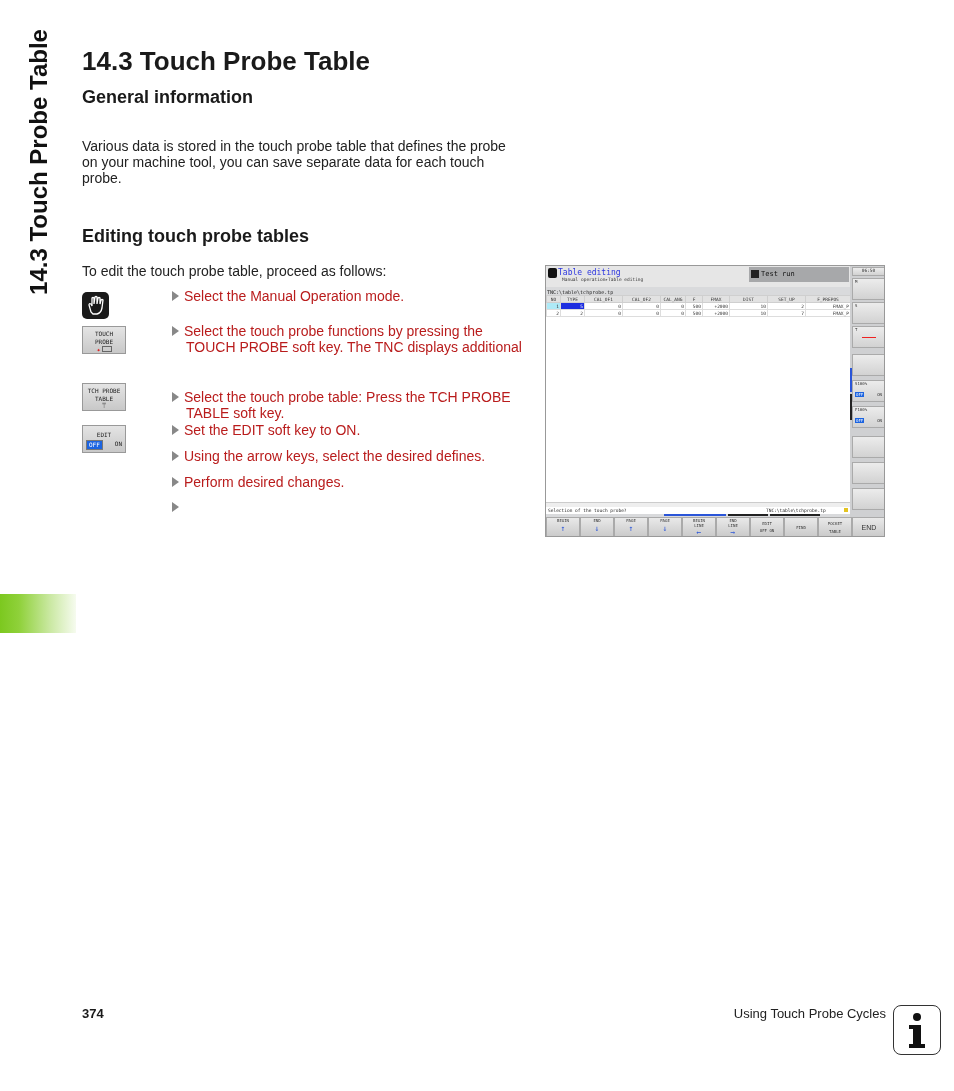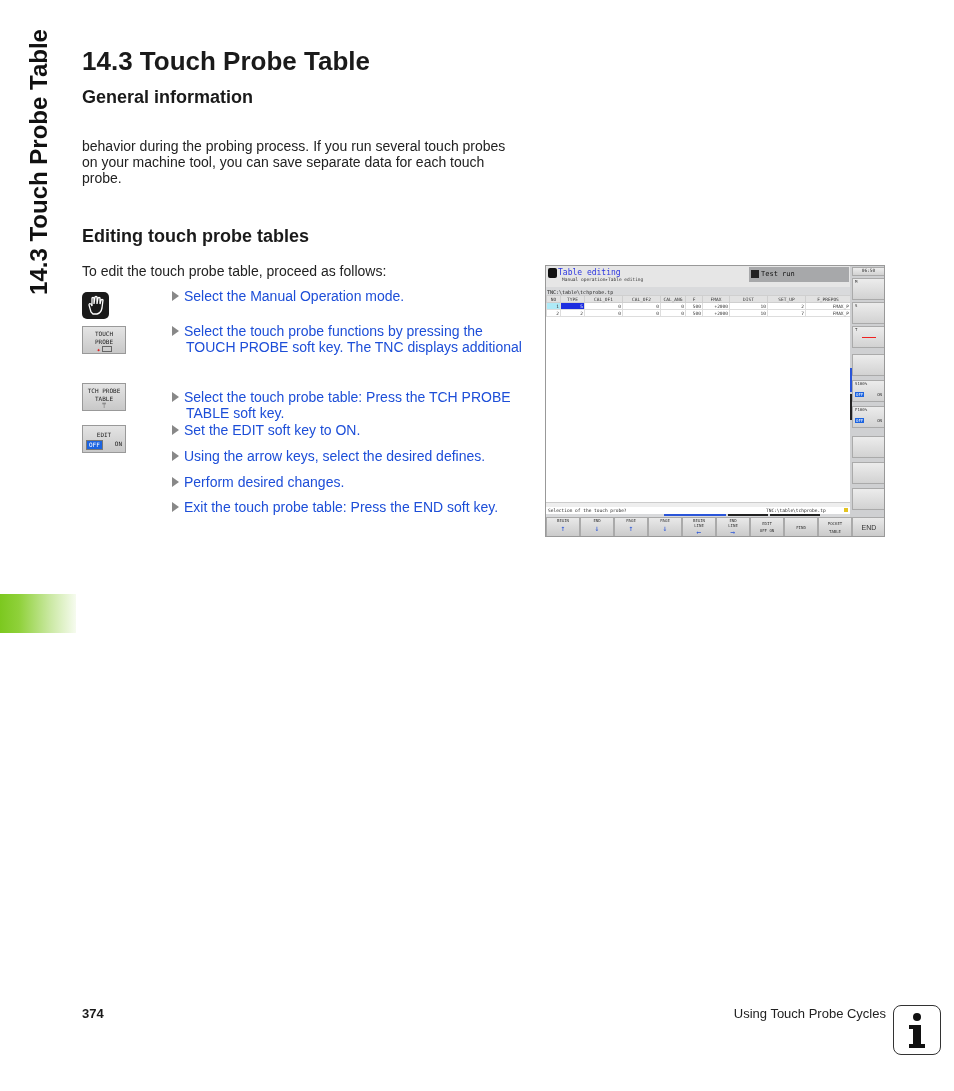--- a/index.html
+++ b/index.html
@@ -3,21 +3,21 @@
 <meta charset="utf-8">
 <style>
   html, body { margin:0; padding:0; }
   body { width:954px; height:1091px; position:relative; background:#fff; font-family:"Liberation Sans", sans-serif; color:#1a1a1a; overflow:hidden; }
   .side-title { position:absolute; left:19px; top:42px; width:40px; height:240px; }
   .side-title span { position:absolute; left:50%; top:50%; transform:translate(-50%,-50%) rotate(-90deg); white-space:nowrap; font-weight:bold; font-size:24px; color:#111; }
   .green-tab { position:absolute; left:0; top:594px; width:76px; height:39px; background:linear-gradient(to right,#7cc81f 0%,#8fd13a 25%,#c9e8a0 65%,#f6fbef 100%); }
   h1 { position:absolute; left:82px; top:46px; margin:0; font-size:26px; font-weight:bold; }
   h2 { position:absolute; left:82px; margin:0; font-size:18px; font-weight:bold; }
   .p { position:absolute; left:82px; font-size:14px; line-height:16px; color:#222; margin:0; }
-  .step { position:absolute; left:172px; font-size:14px; line-height:16px; color:#1d4ed8; width:355px; }
+  .step { position:absolute; left:172px; font-size:14px; line-height:16px; color:#b91c1c; width:355px; }
   .step .tri { display:inline-block; width:0; height:0; border-left:7px solid #888; border-top:5px solid transparent; border-bottom:5px solid transparent; margin-right:5px; vertical-align:0; }
   .step .indent { padding-left:14px; display:block; }
   .sk { position:absolute; left:82px; width:44px; height:28px; background:linear-gradient(#e4e4e4,#c8c8c8); border:1px solid #999; box-sizing:border-box; font-family:"DejaVu Sans Mono", monospace; font-size:6px; color:#222; text-align:center; line-height:8px; }
   .hand { position:absolute; left:82px; top:292px; width:27px; height:27px; background:#1a1a1a; border-radius:5px; }
   
   .tnc { position:absolute; left:545px; top:265px; width:340px; height:272px; background:#d9dadc; border:1px solid #999; box-sizing:border-box; font-family:"DejaVu Sans Mono", monospace; overflow:hidden; }
   .tnc-head { position:absolute; left:0; top:0; width:333px; height:21px; background:#e6e6e6; }
   .tnc-title { position:absolute; left:12px; top:2px; font-size:8px; color:#2b35e0; }
   .tnc-sub { position:absolute; left:16px; top:11px; font-size:4.5px; color:#333; }
   .tnc-icon { position:absolute; left:2px; top:2px; width:9px; height:10px; background:#111; border-radius:2px; }
@@ -52,21 +52,21 @@
 
 <div class="side-title">
   <span>14.3 Touch Probe Table</span>
 </div>
 <div class="green-tab"></div>
 
 <h1>14.3 Touch Probe Table</h1>
 
 <h2 style="top:87px">General information</h2>
 <div class="p" style="top:138px; width:450px">
-  <div>behavior during the probing process. If you run several touch probes</div>
+  <div>Various data is stored in the touch probe table that defines the probe</div>
   <div>on your machine tool, you can save separate data for each touch</div>
   <div>probe.</div>
 </div>
 
 <h2 style="top:226px">Editing touch probe tables</h2>
 <div class="p" style="top:263px">To edit the touch probe table, proceed as follows:</div>
 
 <div class="hand">
   <svg width="27" height="27" viewBox="0 0 27 27">
       <path d="M9 20 L7 13 Q7 11 9 12 L10 14 L10 6 Q11 5 12 6 L12 12 L13 5 Q14 4 15 5 L15 12 L16 6 Q17 5 18 6 L18 12 L19 8 Q20 7 21 8 L20 16 Q19 21 15 22 L11 22 Z" fill="none" stroke="#fff" stroke-width="1.3"></path>
@@ -89,21 +89,21 @@
     <span>ON</span>
   </div>
 </div>
 
 <div class="step" style="top:288px"><span class="tri"></span><span>Select the Manual Operation mode.</span></div>
 <div class="step" style="top:323px"><span class="tri"></span><span>Select the touch probe functions by pressing the</span><span class="indent">TOUCH PROBE soft key. The TNC displays additional</span></div>
 <div class="step" style="top:389px"><span class="tri"></span><span>Select the touch probe table: Press the TCH PROBE</span><span class="indent">TABLE soft key.</span></div>
 <div class="step" style="top:422px"><span class="tri"></span><span>Set the EDIT soft key to ON.</span></div>
 <div class="step" style="top:448px"><span class="tri"></span><span>Using the arrow keys, select the desired defines.</span></div>
 <div class="step" style="top:474px"><span class="tri"></span><span>Perform desired changes.</span></div>
-<div class="step" style="top:499px"><span class="tri"></span><span>Exit the touch probe table: Press the END soft key.</span></div>
+<div class="step" style="top:499px"><span class="tri"></span></div>
 
 <div class="tnc">
   <div class="tnc-head">
     <div class="tnc-icon"></div>
     <div class="tnc-title">Table editing</div>
     <div class="tnc-sub">Manual operation▸Table editing</div>
     <div class="tnc-mode2">
       <div class="ico"></div>
       <span>Test run</span>
     </div>

